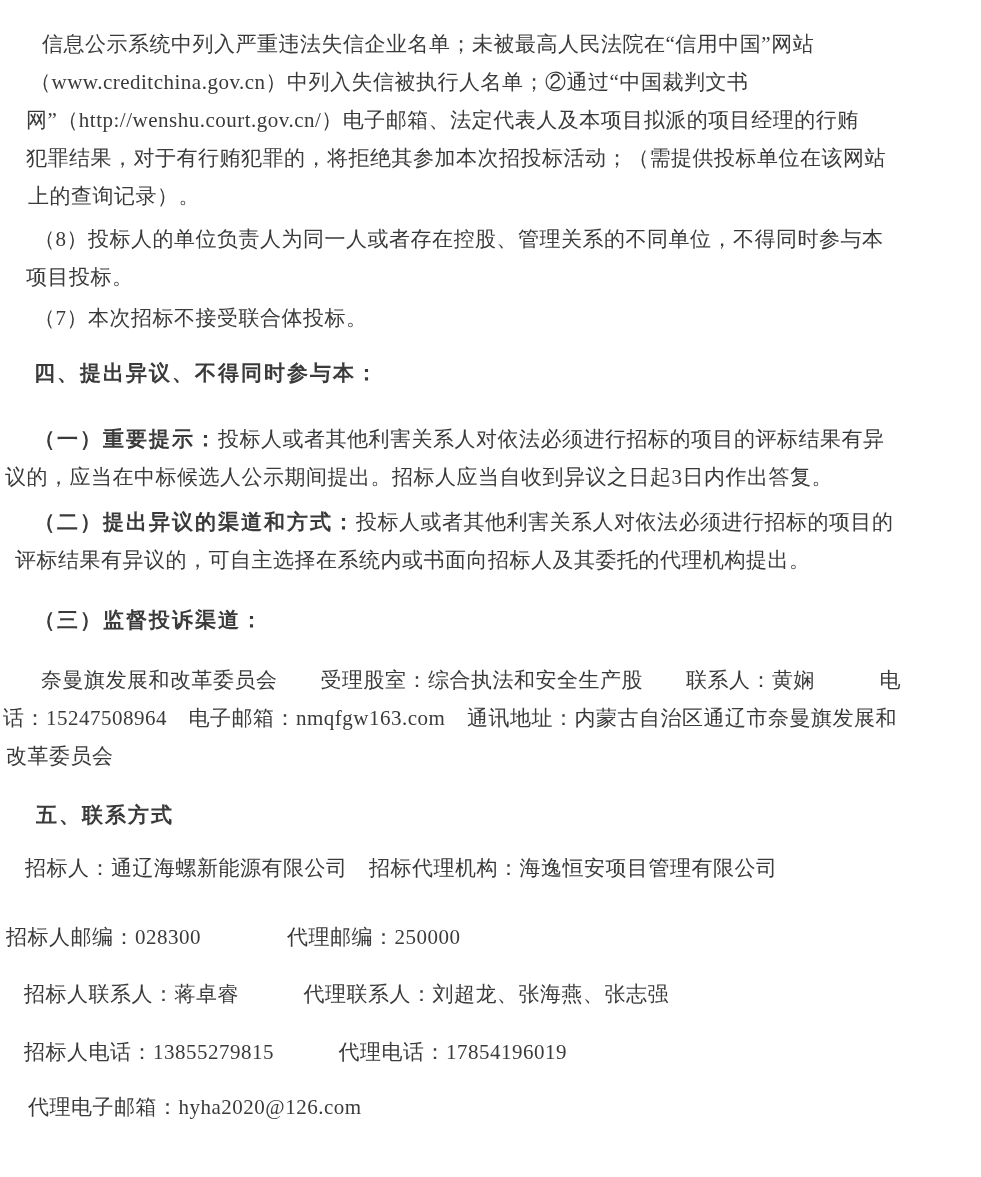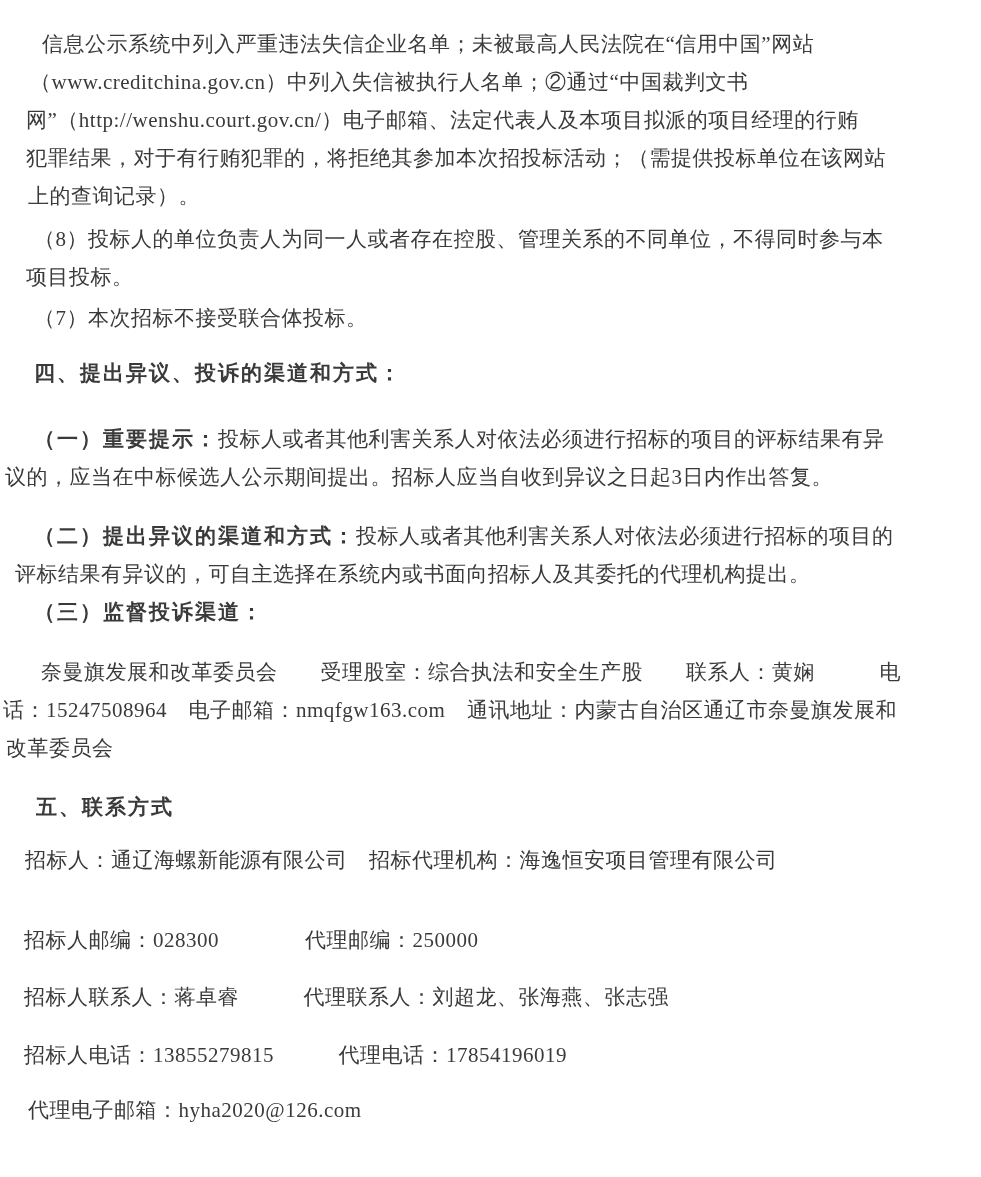--- a/index.html
+++ b/index.html
@@ -46,44 +46,44 @@
   <div class="ln" style="padding-left:26px"><span class="b"></span><span>犯罪结果，对于有行贿犯罪的，将拒绝其参加本次招投标活动；（需提供投标单位在该网站</span></div>
 
   <div class="ln" style="padding-left:28px"><span class="b"></span><span>上的查询记录）。</span></div>
 
   <div class="ln" style="margin-top:5px;padding-left:34px"><span class="b"></span><span>（8）投标人的单位负责人为同一人或者存在控股、管理关系的不同单位，不得同时参与本</span></div>
 
   <div class="ln" style="padding-left:26px"><span class="b"></span><span>项目投标。</span></div>
 
   <div class="ln" style="margin-top:3px;padding-left:34px"><span class="b"></span><span>（7）本次招标不接受联合体投标。</span></div>
 
-  <div class="ln" style="margin-top:17px;padding-left:34px"><span class="b">四、提出异议、投诉的渠道和方式：</span><span></span></div>
+  <div class="ln" style="margin-top:17px;padding-left:34px"><span class="b">四、提出异议、不得同时参与本：</span><span></span></div>
 
   <div class="ln" style="margin-top:28px;padding-left:34px"><span class="b">（一）重要提示：</span><span>投标人或者其他利害关系人对依法必须进行招标的项目的评标结果有异</span></div>
 
   <div class="ln" style="padding-left:5px"><span class="b"></span><span>议的，应当在中标候选人公示期间提出。招标人应当自收到异议之日起3日内作出答复。</span></div>
 
-  <div class="ln" style="margin-top:21px;padding-left:34px"><span class="b">（二）提出异议的渠道和方式：</span><span>投标人或者其他利害关系人对依法必须进行招标的项目的</span></div>
+  <div class="ln" style="margin-top:7px;padding-left:34px"><span class="b">（二）提出异议的渠道和方式：</span><span>投标人或者其他利害关系人对依法必须进行招标的项目的</span></div>
 
   <div class="ln" style="padding-left:15px"><span class="b"></span><span>评标结果有异议的，可自主选择在系统内或书面向招标人及其委托的代理机构提出。</span></div>
 
-  <div class="ln" style="padding-left:34px"><span class="b">（三）监督投诉渠道：</span><span></span></div>
+  <div class="ln" style="margin-top:22px;padding-left:34px"><span class="b">（三）监督投诉渠道：</span><span></span></div>
 
   <div class="ln" style="margin-top:22px;padding-left:41px"><span class="b"></span><span>奈曼旗发展和改革委员会　　受理股室：综合执法和安全生产股　　联系人：黄娴　　　电</span></div>
 
   <div class="ln" style="padding-left:3px"><span class="b"></span><span>话：15247508964　电子邮箱：nmqfgw163.com　通讯地址：内蒙古自治区通辽市奈曼旗发展和</span></div>
 
   <div class="ln" style="padding-left:6px"><span class="b"></span><span>改革委员会</span></div>
 
   <div class="ln" style="margin-top:21px;padding-left:36px"><span class="b">五、联系方式</span><span></span></div>
 
   <div class="ln" style="margin-top:15px;padding-left:25px"><span class="b"></span><span>招标人：通辽海螺新能源有限公司　招标代理机构：海逸恒安项目管理有限公司</span></div>
 
 
-  <div class="ln" style="margin-top:42px;padding-left:24px"><span class="b"></span><span>招标人邮编：028300　　　　代理邮编：250000</span></div>
+  <div class="ln" style="margin-top:31px;padding-left:6px"><span class="b"></span><span>招标人邮编：028300　　　　代理邮编：250000</span></div>
 
   <div class="ln" style="margin-top:19px;padding-left:24px"><span class="b"></span><span>招标人联系人：蒋卓睿　　　代理联系人：刘超龙、张海燕、张志强</span></div>
 
   <div class="ln" style="margin-top:20px;padding-left:24px"><span class="b"></span><span>招标人电话：13855279815　　　代理电话：17854196019</span></div>
 
   <div class="ln" style="margin-top:17px;padding-left:28px"><span class="b"></span><span>代理电子邮箱：hyha2020@126.com</span></div>
 
 </div>
 
 </body></html>

